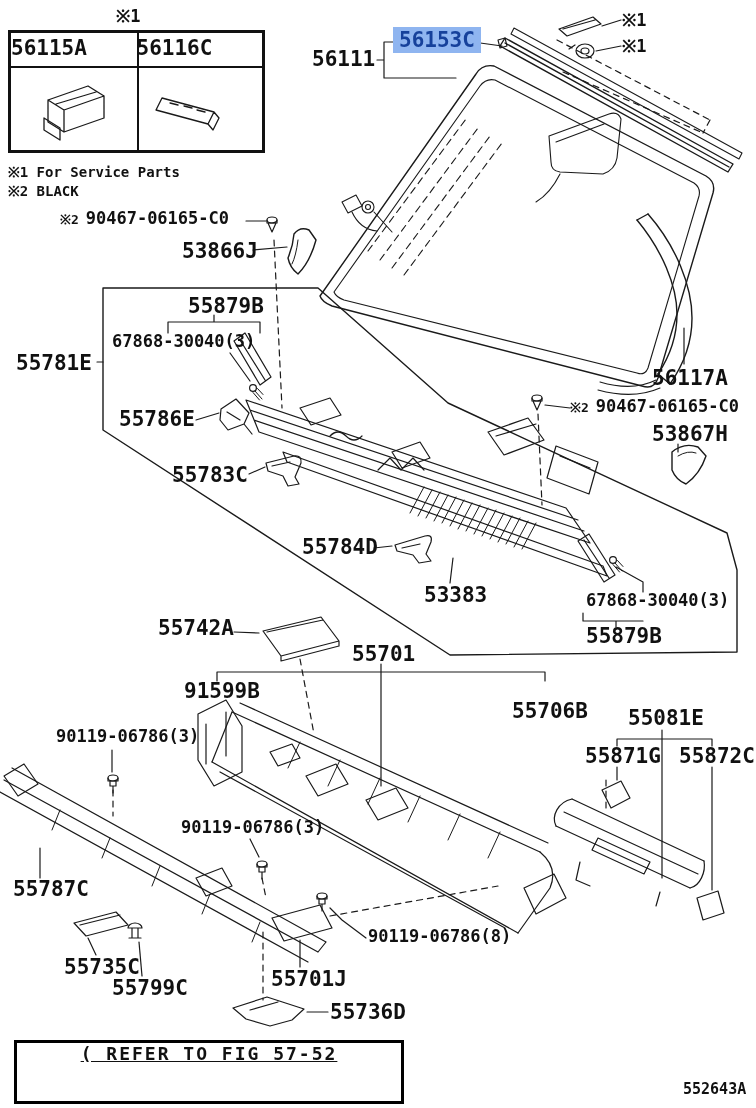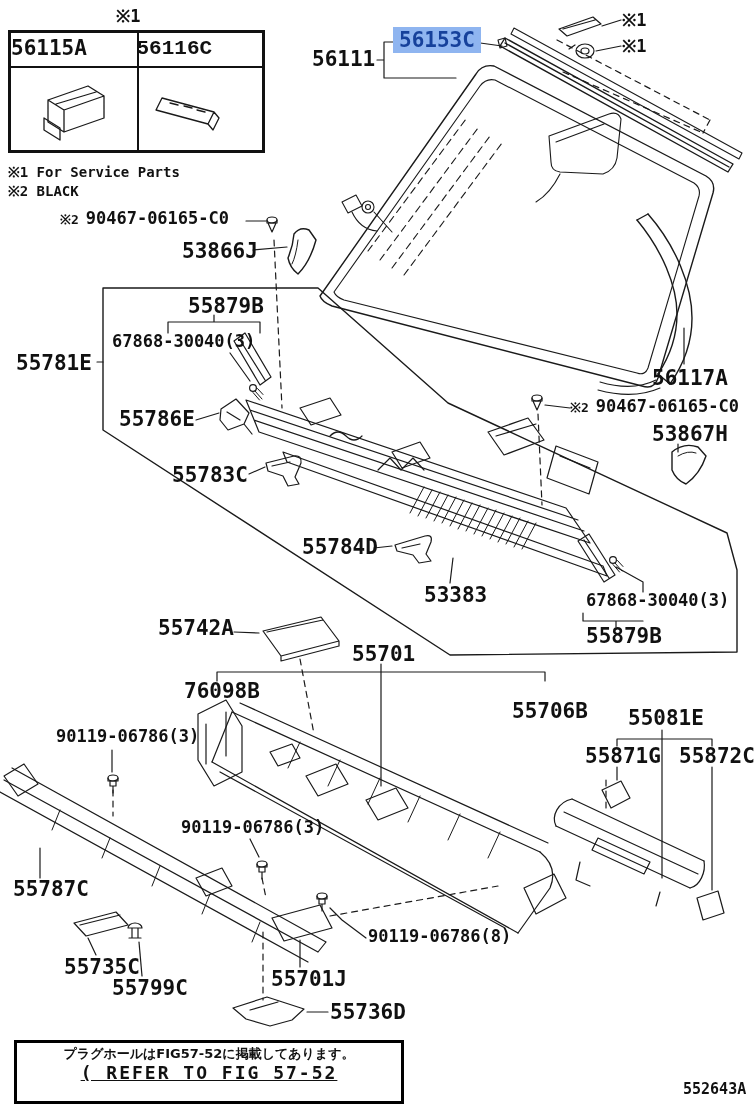--- a/index.html
+++ b/index.html
@@ -11,21 +11,21 @@
   .pl.sm{font-size:17px;}
   .pl.star{font-size:17px;}
   .pl .pfx{font-size:13px;margin-right:7px;}
   .pl.hl{background:#8fb5f0;color:#16419b;padding:2px 6px;}
   .inset{position:absolute;left:8px;top:30px;width:251px;height:117px;
          border:3px solid #111;z-index:2;background:transparent;}
   .inset .divider{position:absolute;left:50%;top:0;bottom:0;width:2px;background:#111;}
   .inset .hdrline{position:absolute;left:0;right:0;top:33px;height:2px;background:#111;}
   .inset .cellhdr{position:absolute;top:4px;width:50%;text-align:left;
                   font:700 21px/1.1 "DejaVu Sans Mono",monospace;}
-  .inset .c0{left:0;} .inset .c1{left:50%;font-family:Liberation Mono, monospace;}
+  .inset .c0{left:0;} .inset .c1{left:50%;}
   .note{position:absolute;z-index:2;font:700 14px/1.2 "DejaVu Sans Mono",monospace;white-space:nowrap;}
   .footerbox{position:absolute;left:14px;top:1040px;width:384px;height:58px;
              border:3px solid #000;z-index:2;text-align:center;}
   .footerbox .jp{font:700 13px/1.25 "DejaVu Sans",sans-serif;margin-top:3px;}
   .footerbox .en{font:400 12.5px/1.2 "DejaVu Sans",sans-serif;}
   .footerbox .refer{font:700 18px/1.2 "DejaVu Sans Mono",monospace;letter-spacing:2px;text-decoration:underline;}
   .diagcode{position:absolute;left:683px;top:1081px;z-index:2;
             font:700 15px/1.1 "DejaVu Sans Mono",monospace;text-align:right;}
 </style>
 </head>
@@ -233,34 +233,33 @@
 <div class="pl" style="left:424px;top:584px">53383</div>
 <div class="pl" style="left:652px;top:367px">56117A</div>
 <div class="pl sm" style="left:570px;top:398px">
   <span class="pfx">※2</span><span>90467-06165-C0</span>
 </div>
 <div class="pl" style="left:652px;top:423px">53867H</div>
 <div class="pl sm" style="left:586px;top:592px">67868-30040(3)</div>
 <div class="pl" style="left:586px;top:625px">55879B</div>
 <div class="pl" style="left:158px;top:617px">55742A</div>
 <div class="pl" style="left:352px;top:643px">55701</div>
-<div class="pl" style="left:184px;top:680px">76098B</div>
+<div class="pl" style="left:184px;top:680px">91599B</div>
 <div class="pl" style="left:512px;top:700px">55706B</div>
 <div class="pl" style="left:628px;top:707px">55081E</div>
 <div class="pl" style="left:585px;top:745px">55871G</div>
 <div class="pl" style="left:679px;top:745px">55872C</div>
 <div class="pl sm" style="left:56px;top:728px">90119-06786(3)</div>
 <div class="pl sm" style="left:181px;top:819px">90119-06786(3)</div>
 <div class="pl" style="left:13px;top:878px">55787C</div>
 <div class="pl sm" style="left:368px;top:928px">90119-06786(8)</div>
 <div class="pl" style="left:64px;top:956px">55735C</div>
 <div class="pl" style="left:112px;top:977px">55799C</div>
 <div class="pl" style="left:271px;top:968px">55701J</div>
 <div class="pl" style="left:330px;top:1001px">55736D</div>
 
 <div class="footerbox">
-  <div class="jp">プラグホールはFIG57-52に掲載してあります。</div>
   <div class="refer">( REFER TO FIG 57-52</div>
 </div>
 
 <div class="diagcode">552643A</div>
 
 </div>
 
 </body></html>

